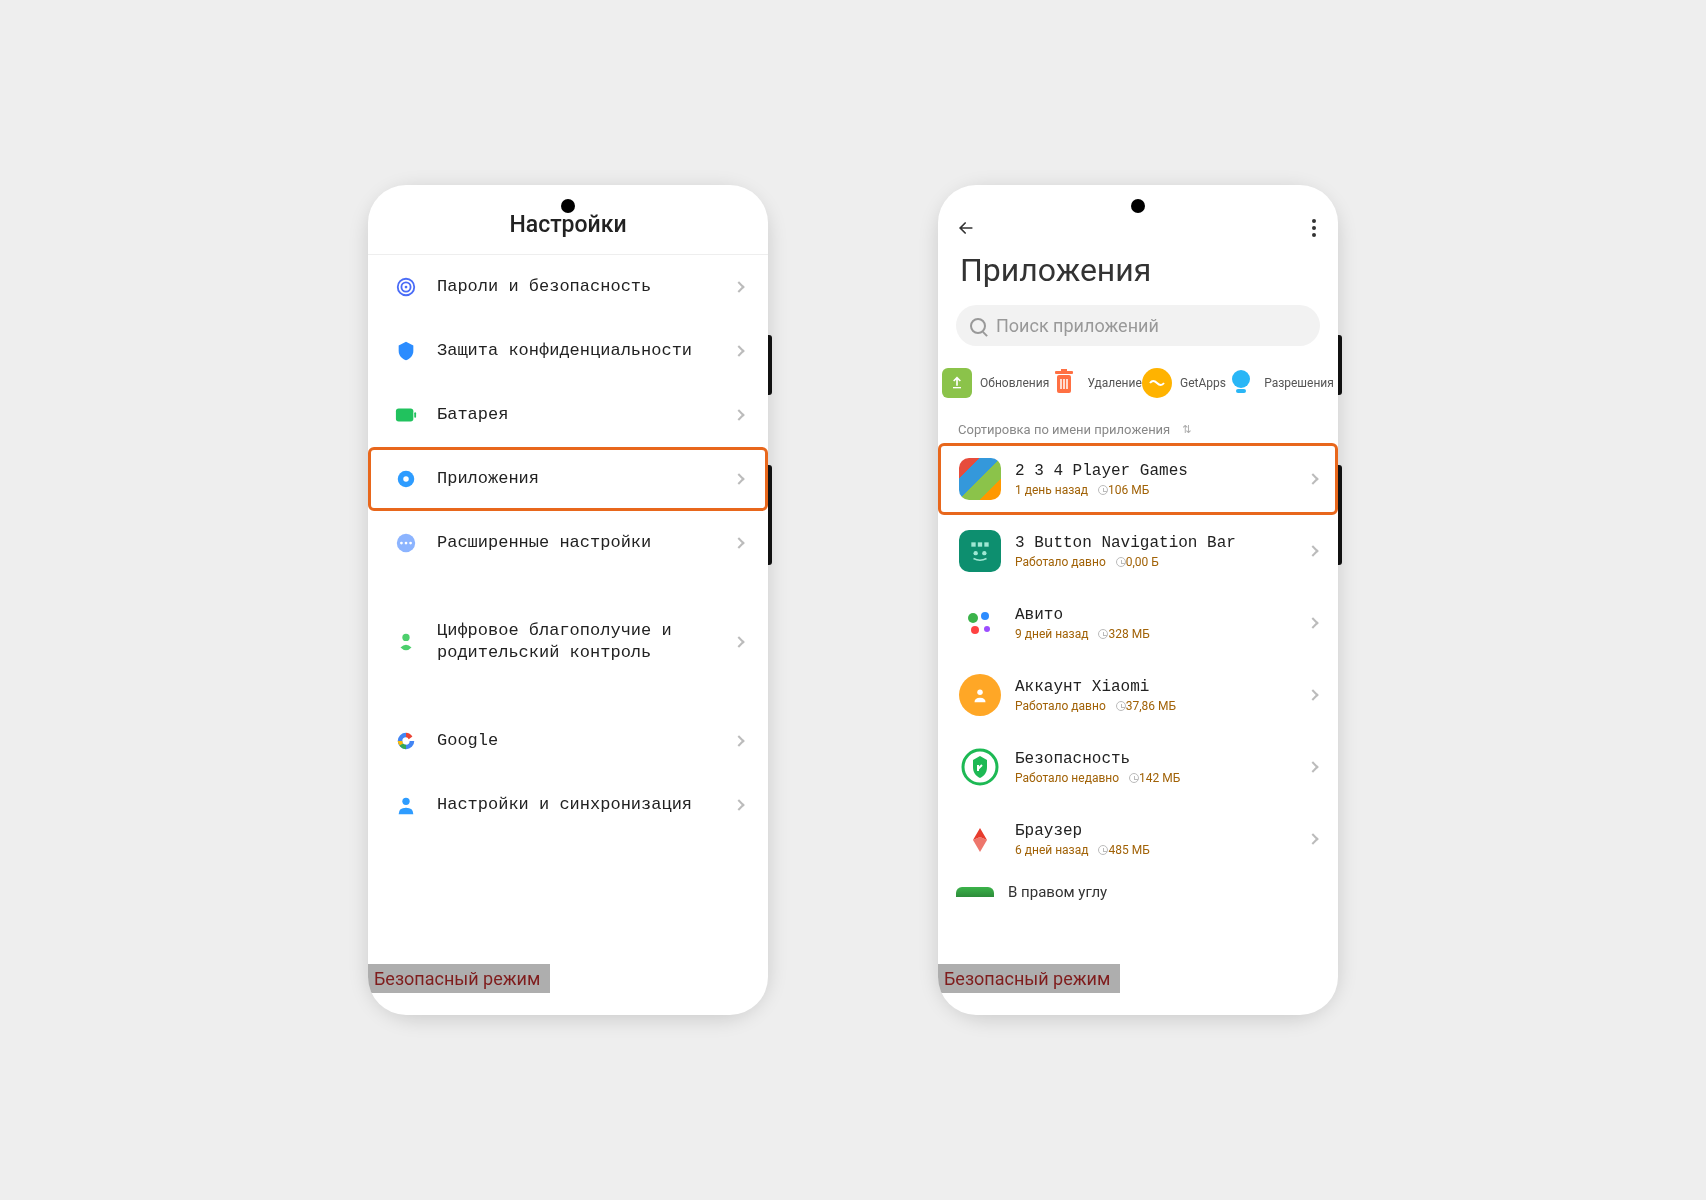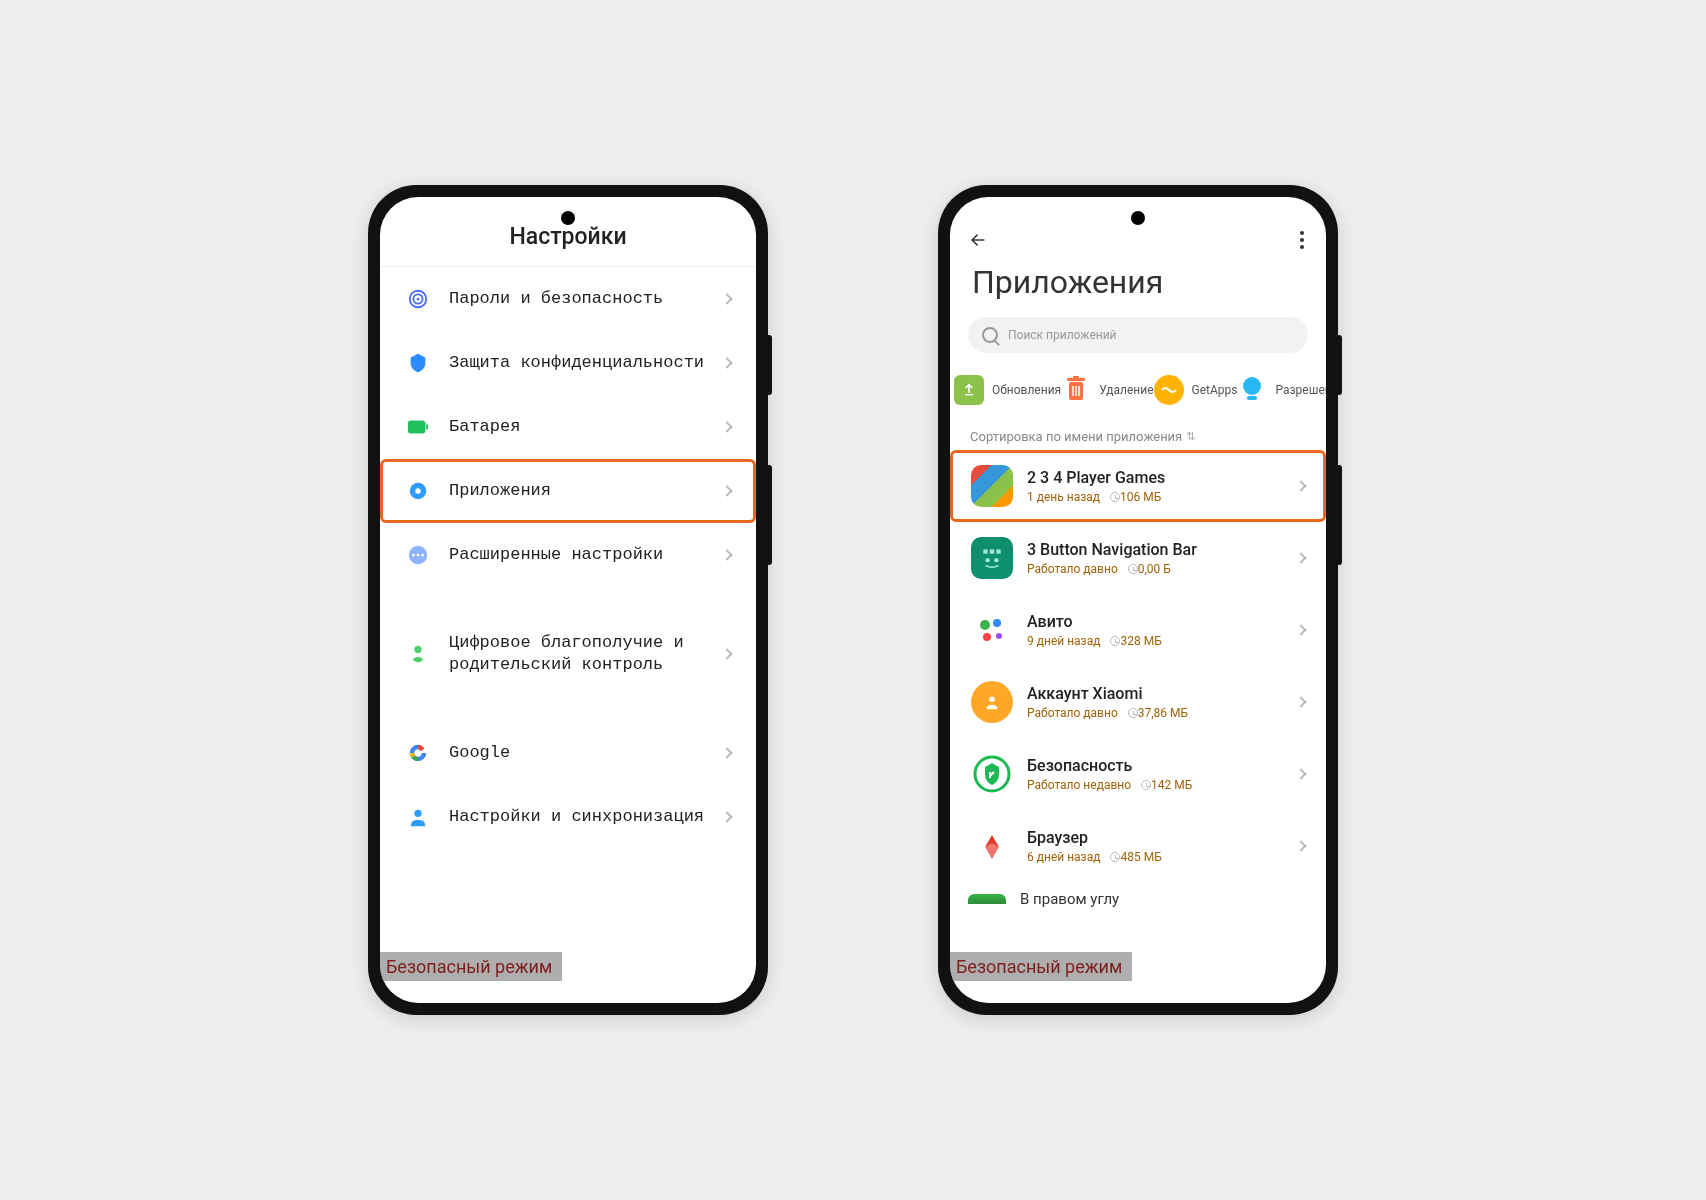--- a/index.html
+++ b/index.html
@@ -5,21 +5,21 @@
   * { box-sizing: border-box; margin: 0; padding: 0; }
   body {
     background: #eeeeee;
     font-family: -apple-system, BlinkMacSystemFont, "Segoe UI", Roboto, sans-serif;
     width: 1706px; height: 1200px;
     display: flex; justify-content: center; align-items: center; gap: 170px;
   }
   .phone {
     width: 400px; height: 830px;
     background: #111; border-radius: 48px;
-    padding: 12px; position: relative;
+    position: relative;
     box-shadow: 0 4px 20px rgba(0,0,0,0.15);
   }
   .phone::after { 
     content: ""; position: absolute; right: -4px; top: 150px;
     width: 4px; height: 60px; background: #111; border-radius: 0 3px 3px 0;
   }
   .phone::before {
     content: ""; position: absolute; right: -4px; top: 280px;
     width: 4px; height: 100px; background: #111; border-radius: 0 3px 3px 0;
   }
@@ -78,46 +78,46 @@
 
   .apps-title {
     font-size: 32px; font-weight: 400; color: #333; padding: 6px 22px 16px;
   }
   .search-bar {
     margin: 0 18px 10px; background: #f2f2f2; border-radius: 28px;
     display: flex; align-items: center; padding: 10px 14px; gap: 10px;
   }
   .search-icon { width: 16px; height:16px; border:2px solid #999; border-radius:50%; position:relative; }
   .search-icon::after { content:""; position:absolute; width:6px; height:2px; background:#999; bottom:-3px; right:-4px; transform:rotate(45deg); }
-  .search-placeholder { color:#999; font-size:12px; }
+  .search-placeholder { color:#999; font-size:18px; }
 
   .action-row {
     display:flex; justify-content:space-around; padding: 12px 4px 14px;
   }
   .action-item { display:flex; flex-direction:row; align-items:center; gap:8px; }
   .action-icon { width:30px; height:30px; border-radius:6px; display:flex; align-items:center; justify-content:center; }
   .action-label { font-size:12px; color:#555; }
 
   .sort-row {
     padding: 10px 20px 6px; font-size:13px; color:#888;
-    display:flex; align-items:center; gap:4px;
+    display:flex; align-items:center; gap:12px;
   }
   .sort-arrows { font-size:11px; color:#aaa; }
 
   .app-item {
     display:flex; align-items:center; padding: 12px 18px;
     border: 3px solid transparent; border-radius: 6px; position:relative;
   }
   .app-item.highlighted { border-color:#e8671c; }
   .app-icon {
     width:42px; height:42px; border-radius:10px; margin-right:14px; flex-shrink:0;
     display:flex; align-items:center; justify-content:center; font-size:20px;
   }
   .app-text { flex:1; min-width:0; }
-  .app-name { font-size:16px; font-weight:500; color:#222; margin-bottom:3px; }
+  .app-name { font-size:16px; font-weight:500; color:#222; margin-bottom:3px;font-family:Liberation Mono, monospace; }
   .app-meta { font-size:12px; color:#a16207; display:flex; align-items:center; gap:10px; }
   .app-meta .time-icon { display:inline-flex; align-items:center; gap:0; }
   .time-glyph { width:10px; height:10px; border:1px solid #bbb; border-radius:50%; position:relative; }
   .time-glyph::after { content:""; position:absolute; width:3px; height:3px; border-left:1px solid #bbb; border-bottom:1px solid #bbb; top:2px; left:4px; }
 
   .bottom-row-partial {
     padding: 8px 18px 0; display:flex; align-items:center;
   }
   .bottom-row-partial .app-icon { background:#fff; }
   .bottom-text { font-size:15px; color:#333; }

